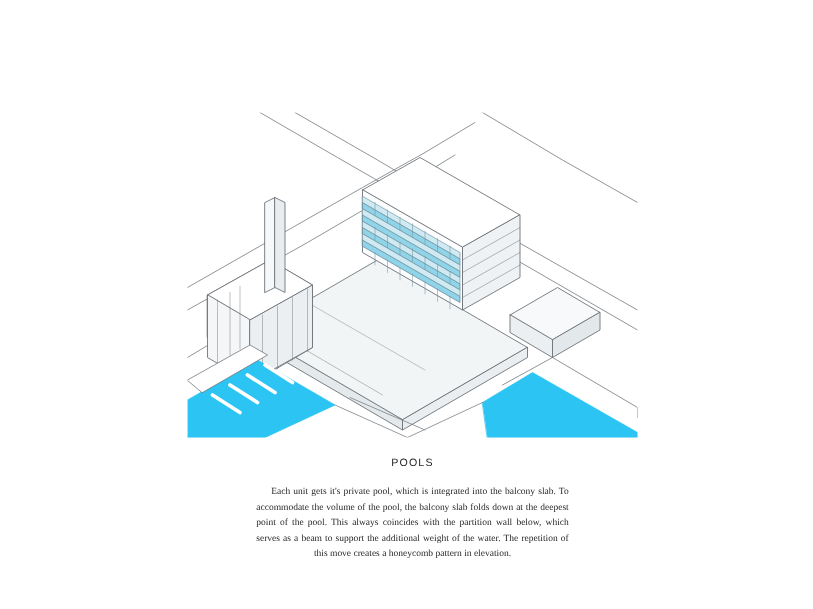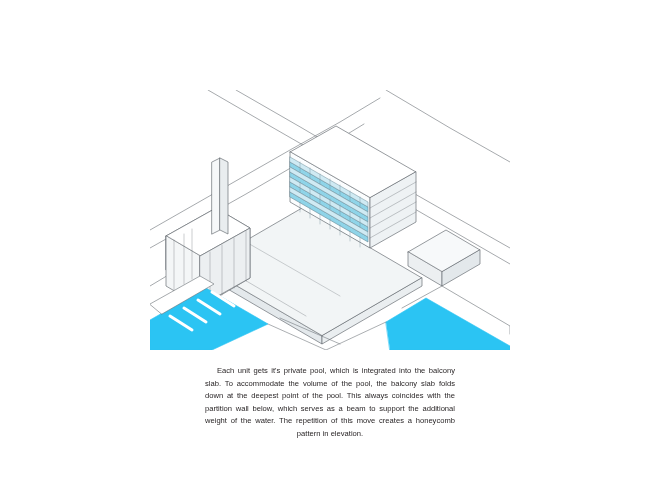--- a/index.html
+++ b/index.html
@@ -44,20 +44,21 @@
     margin-bottom: 12px;
   }
   .caption-body {
     font-size: 7.6px;
     line-height: 1.65;
     color: #231f20;
     text-align: justify;
     text-align-last: center;
     text-indent: 12px;
     hyphens: manual;
+    font-family: Liberation Serif, serif;
   }
 </style>
 </head>
 <body>
 
 <div class="page">
 
   <div class="illustration">
     <svg width="360" height="260" viewBox="0 0 360 260" xmlns="http://www.w3.org/2000/svg">
       <defs>
@@ -182,16 +183,17 @@
           <path d="M 118 234 L 176 260"></path>
           <path d="M 176 260 L 236 232"></path>
           <path d="M 130 228 L 190 254"></path>
         </g>
 
       </g>
     </svg>
   </div>
 
   <div class="caption-block">
+    <div class="caption-title">POOLS</div>
     <div class="caption-body">Each unit gets it's private pool, which is integrated into the balcony slab. To accommodate the volume of the pool, the balcony slab folds down at the deepest point of the pool. This always coincides with the partition wall below, which serves as a beam to support the additional weight of the water. The repetition of this move creates a honeycomb pattern in elevation.</div>
   </div>
 
 </div>
 
 </body></html>

